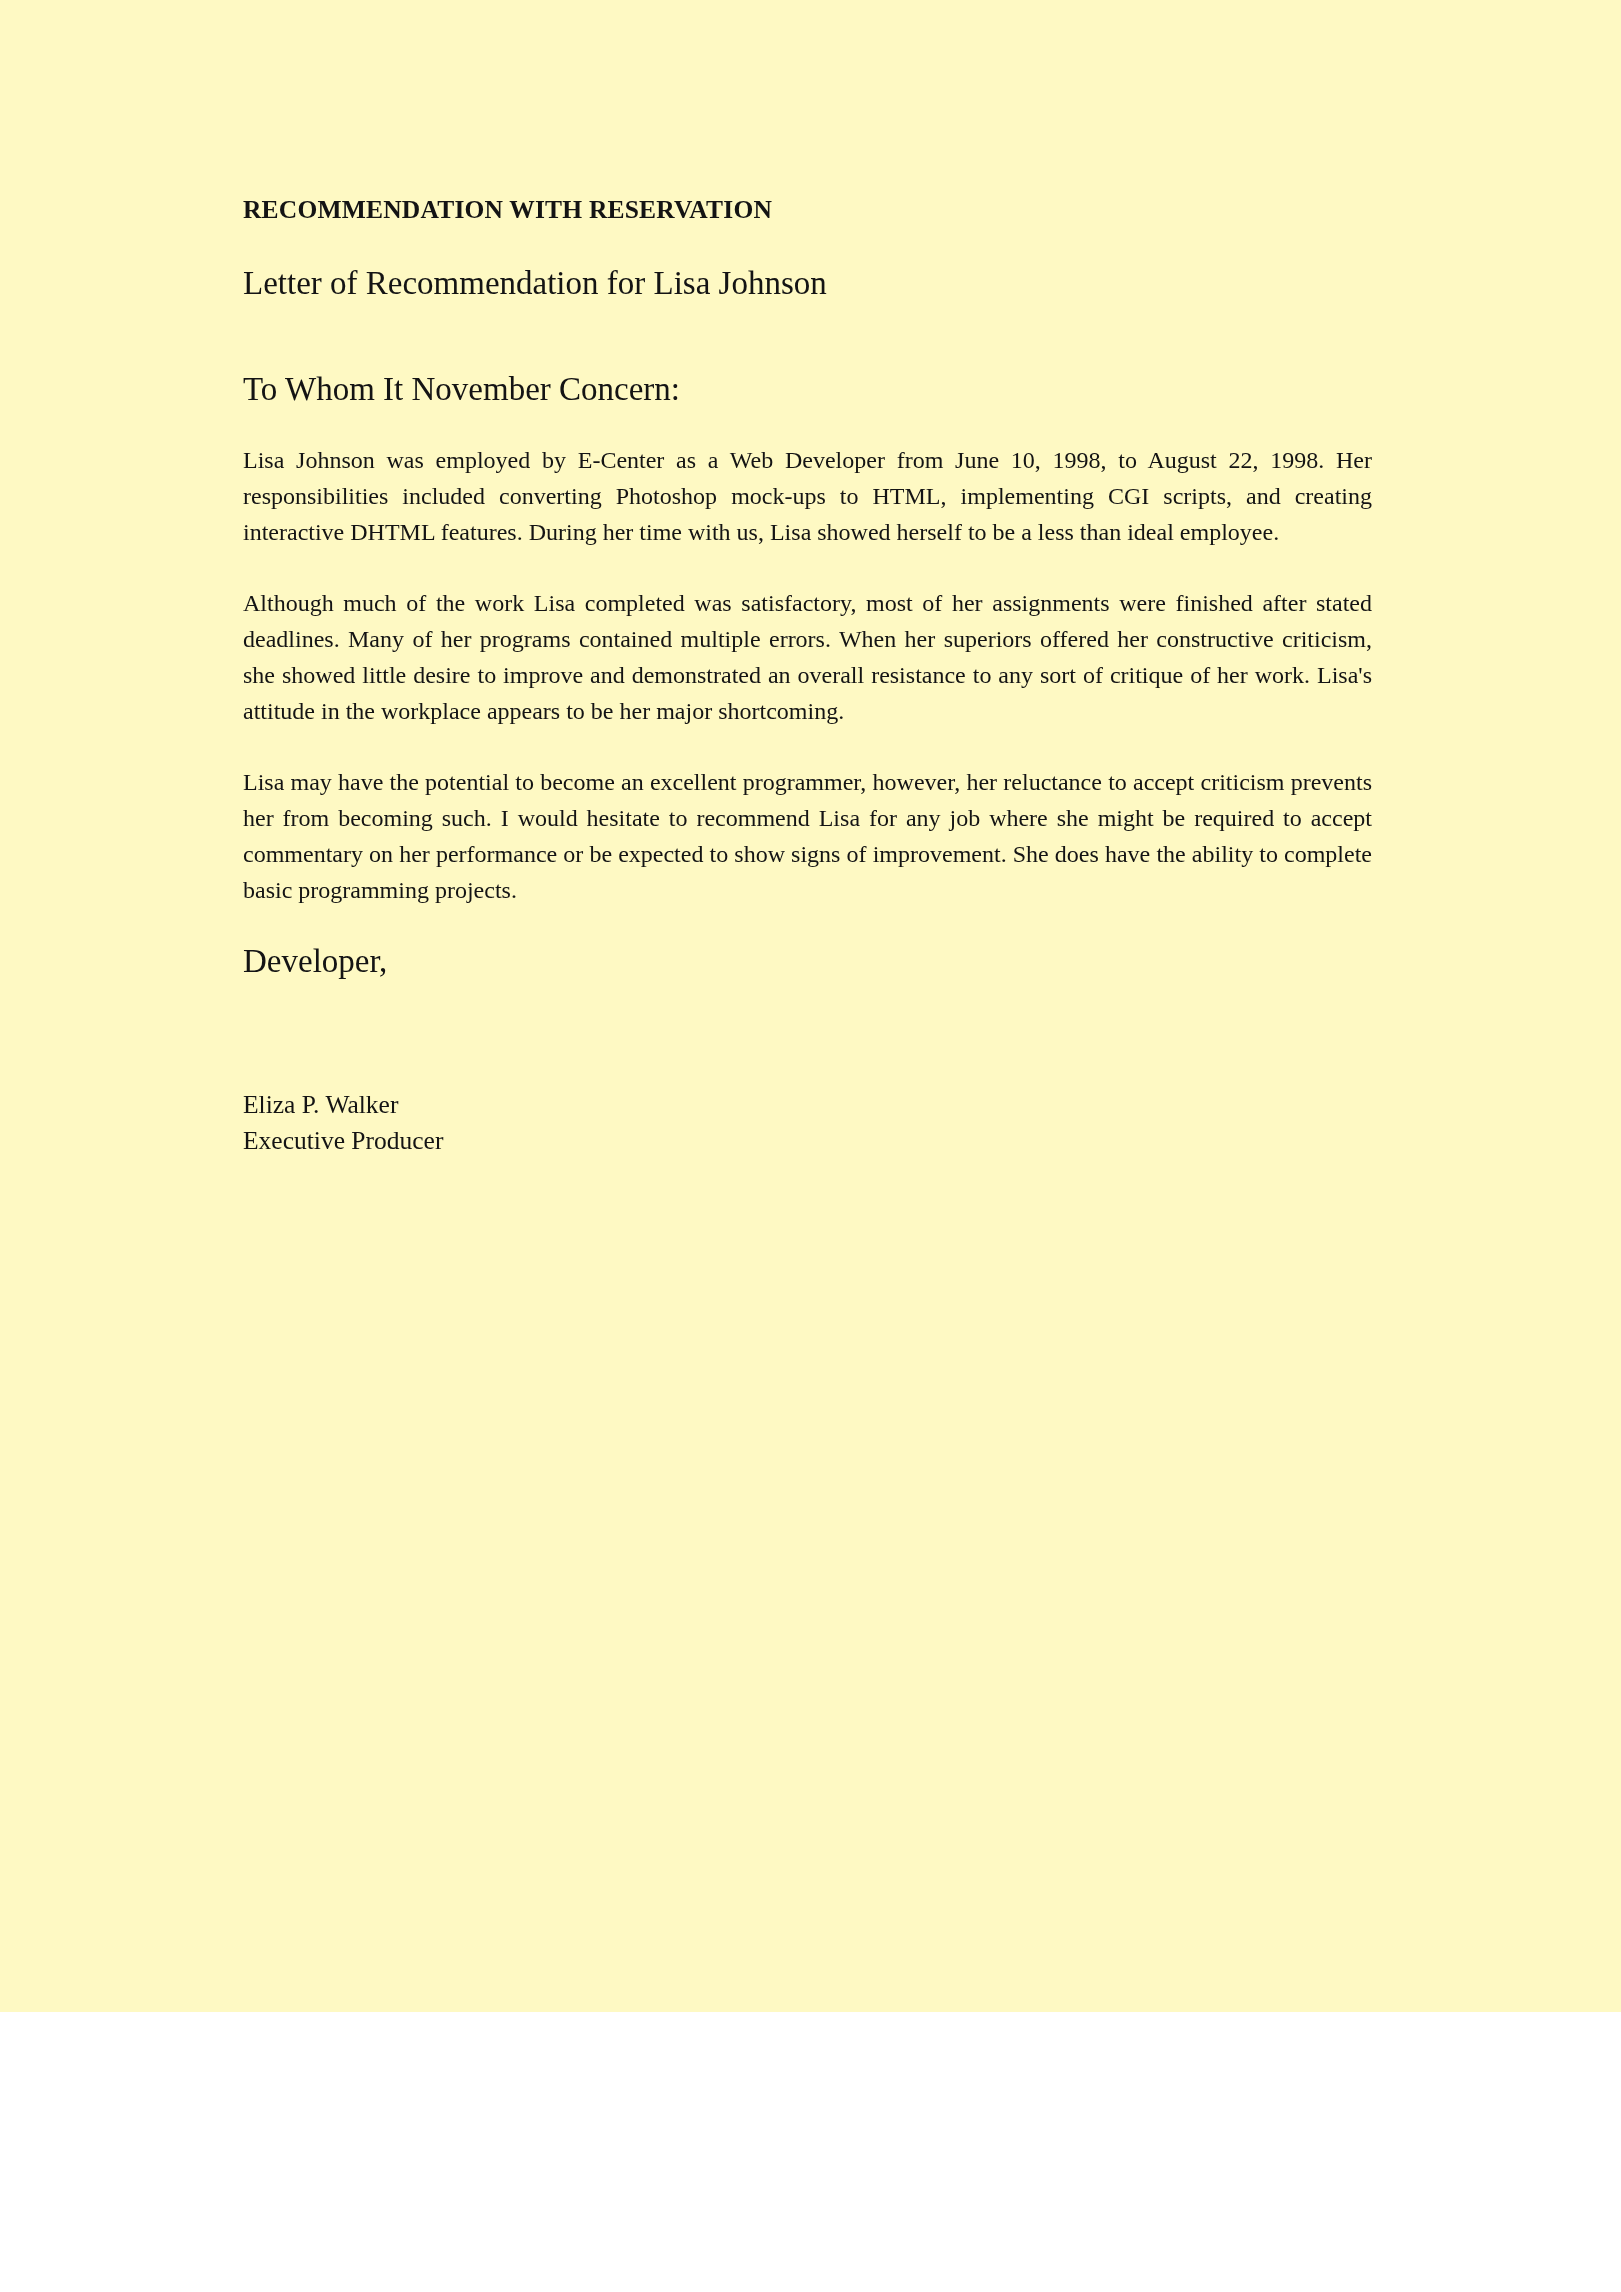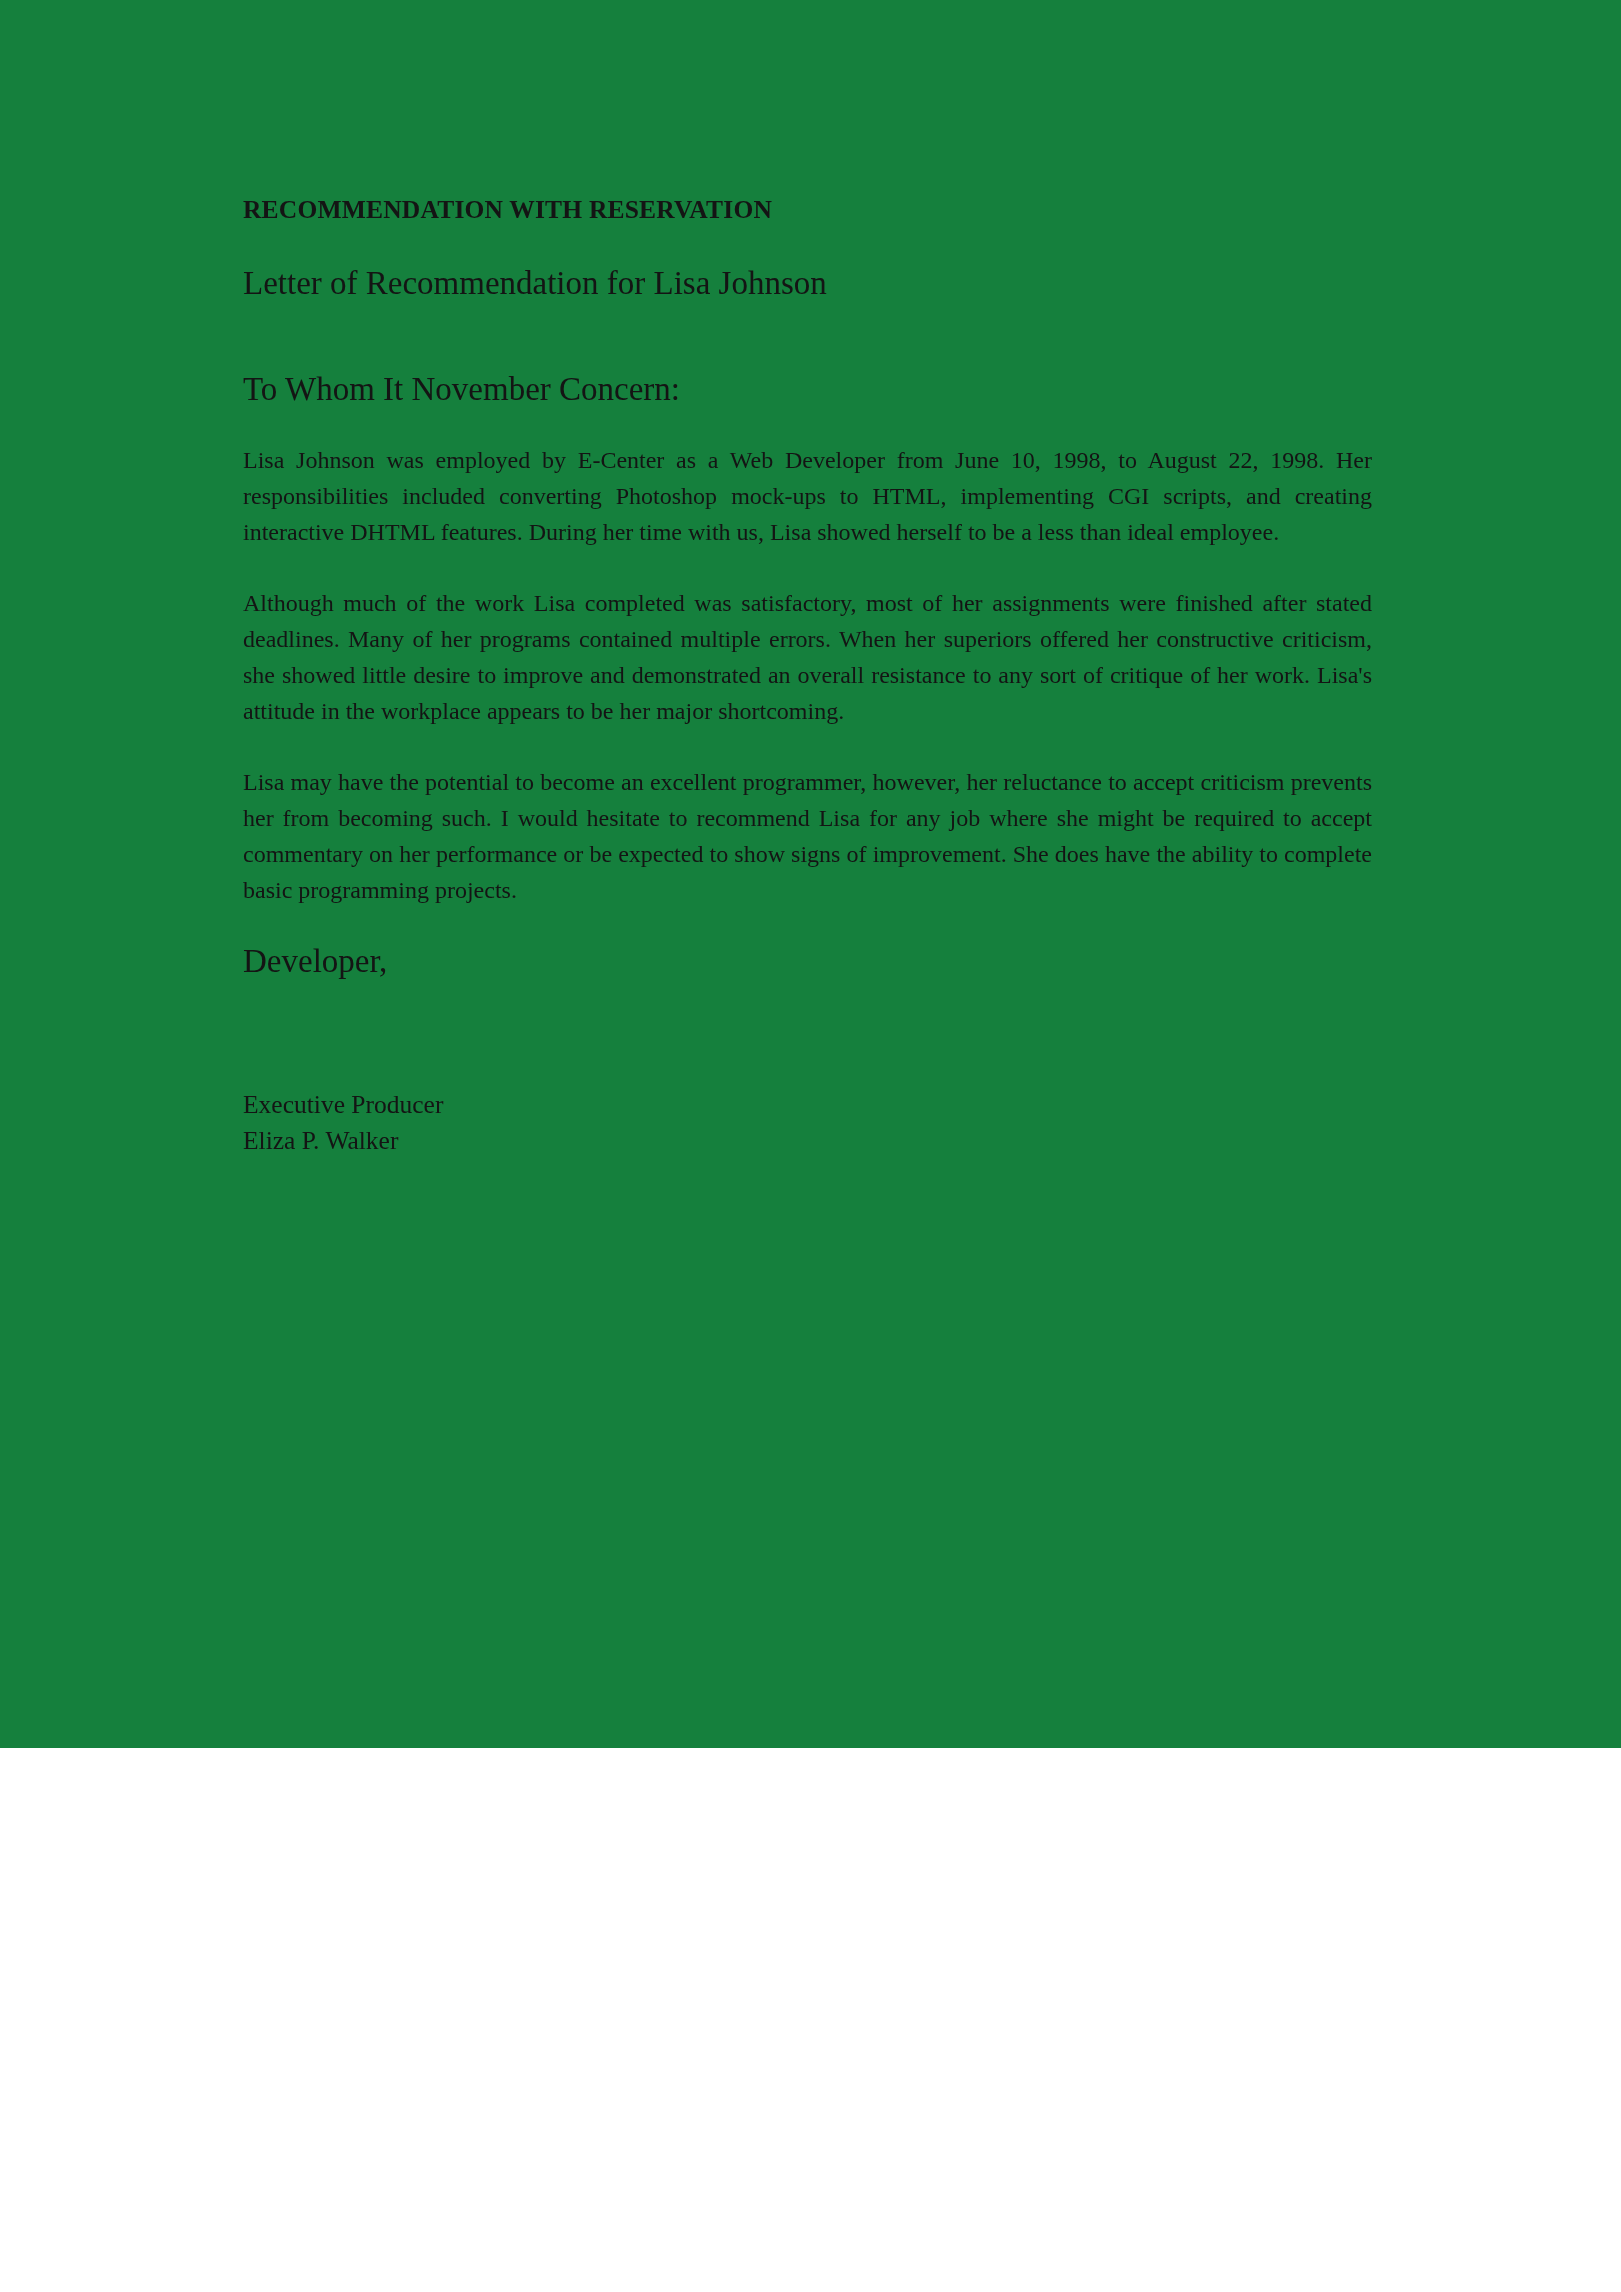--- a/index.html
+++ b/index.html
@@ -10,22 +10,22 @@
   body {
     width: 1621px;
     height: 2293px;
     font-family: "Liberation Serif", "DejaVu Serif", serif;
     color: #1a1a1a;
     -webkit-font-smoothing: antialiased;
   }
   .page {
     position: relative;
     width: 1621px;
-    height: 1748px;
-    background: #15803d;
+    height: 2012px;
+    background: #fef9c3;
     overflow: hidden;
   }
   .content {
     position: absolute;
     left: 243px;
     top: 192px;
     width: 1129px;
   }
   .doc-title {
     font-size: 25.5px;
@@ -94,19 +94,19 @@
     <div class="spacer-para"></div>
 
     <p class="para">Lisa may have the potential to become an excellent programmer, however, her reluctance to accept criticism prevents her from becoming such. I would hesitate to recommend Lisa for any job where she might be required to accept commentary on her performance or be expected to show signs of improvement. She does have the ability to complete basic programming projects.</p>
 
     <div class="spacer-para"></div>
 
     <p class="line-block">Developer,</p>
 
     <div class="spacer-sig"></div>
 
+    <p class="sig-line">Eliza P. Walker</p>
+
     <p class="sig-line">Executive Producer</p>
-
-    <p class="sig-line">Eliza P. Walker</p>
 
   </div>
 </div>
 
 
 </body></html>

